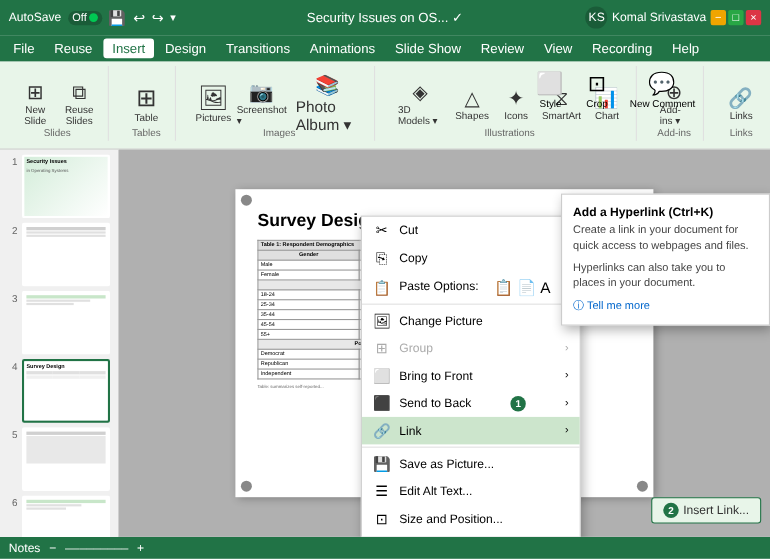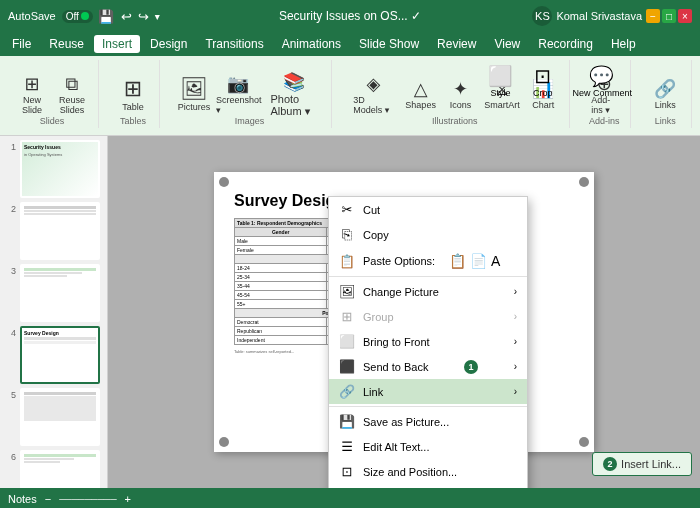--- a/index.html
+++ b/index.html
@@ -375,21 +375,21 @@
       <div class="ribbon-btn">
         <span style="font-size:22px;">🖼</span>
         <span style="font-size:9px;">Pictures</span>
       </div>
       <div class="ribbon-btn">
         <span style="font-size:18px;">📷</span>
         <span style="font-size:9px;">Screenshot ▾</span>
       </div>
       <div class="ribbon-btn">
         <span style="font-size:18px;">📚</span>
-        <span style="font-size:11px;">Photo Album ▾</span>
+        <span style="font-size:14px;">Photo Album ▾</span>
       </div>
     </div>
     <span class="ribbon-group-label">Images</span>
   </div>
 
   <div class="ribbon-group">
     <div class="ribbon-buttons">
       <div class="ribbon-btn">
         <span style="font-size:18px;">◈</span>
         <span style="font-size:9px;">3D Models ▾</span>
@@ -646,20 +646,26 @@
         <span class="ctx-icon">⊡</span>
         <span>Size and Position...</span>
       </div>
       <div class="ctx-item">
         
         
       </div>
 
     </div>
 
+    <div class="tooltip-panel">
+      <div class="tooltip-title">Add a Hyperlink (Ctrl+K)</div>
+      <div class="tooltip-text">Create a link in your document for quick access to webpages and files.</div>
+      <div class="tooltip-text">Hyperlinks can also take you to places in your document.</div>
+      <a class="tooltip-link">ⓘ Tell me more</a>
+    </div>
 
     <div class="insert-link-btn">
       <span class="badge-2">2</span>
       <span>Insert Link...</span>
     </div>
   </div>
 </div>
 
 <div class="status-bar">
   <div class="status-right">

